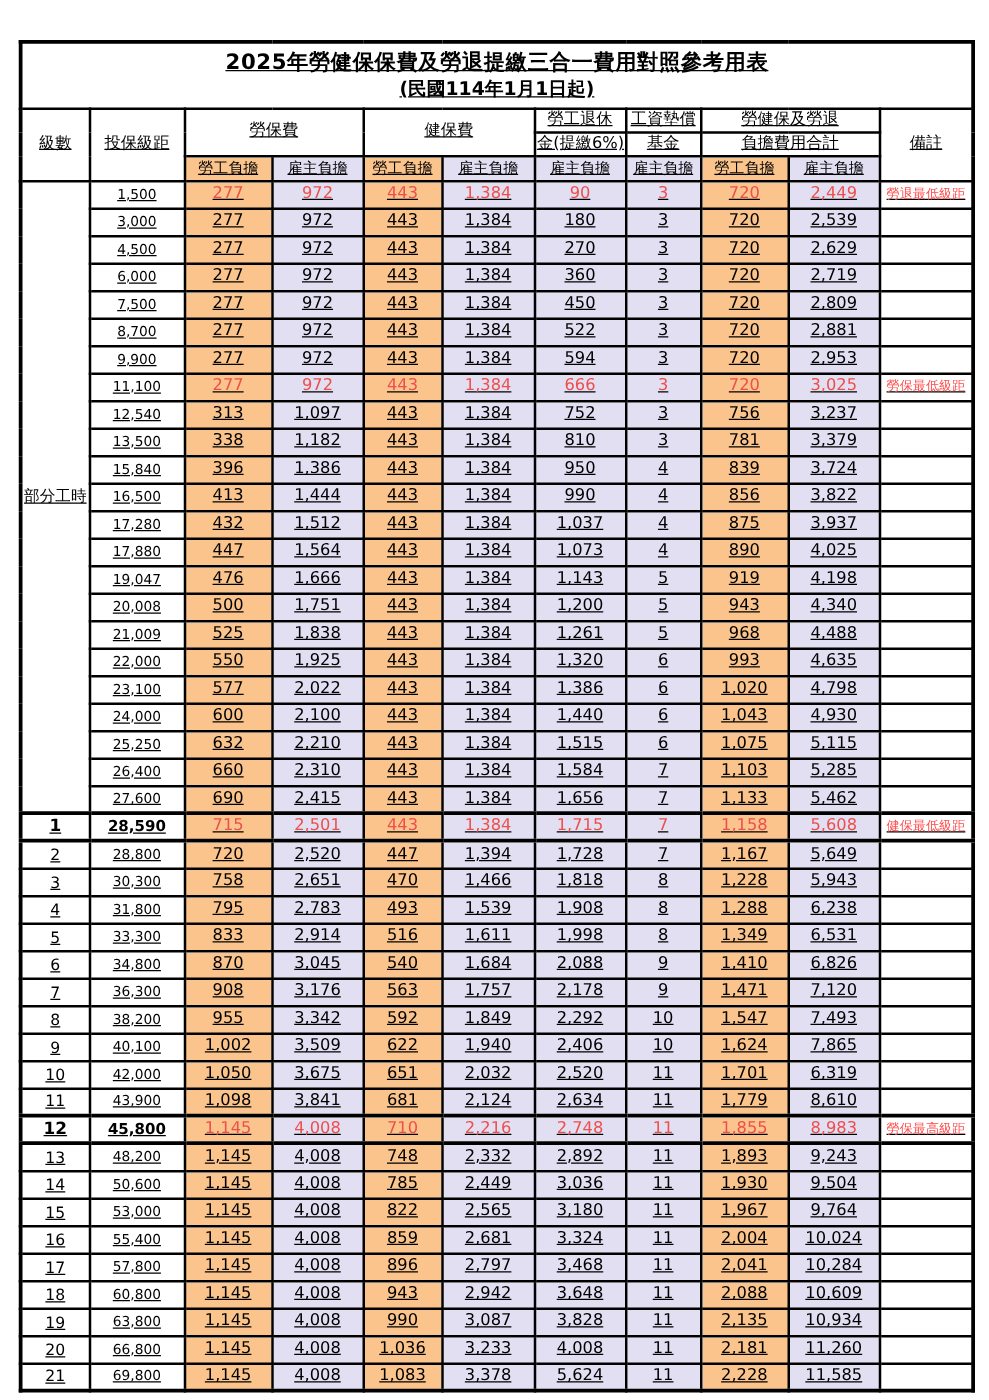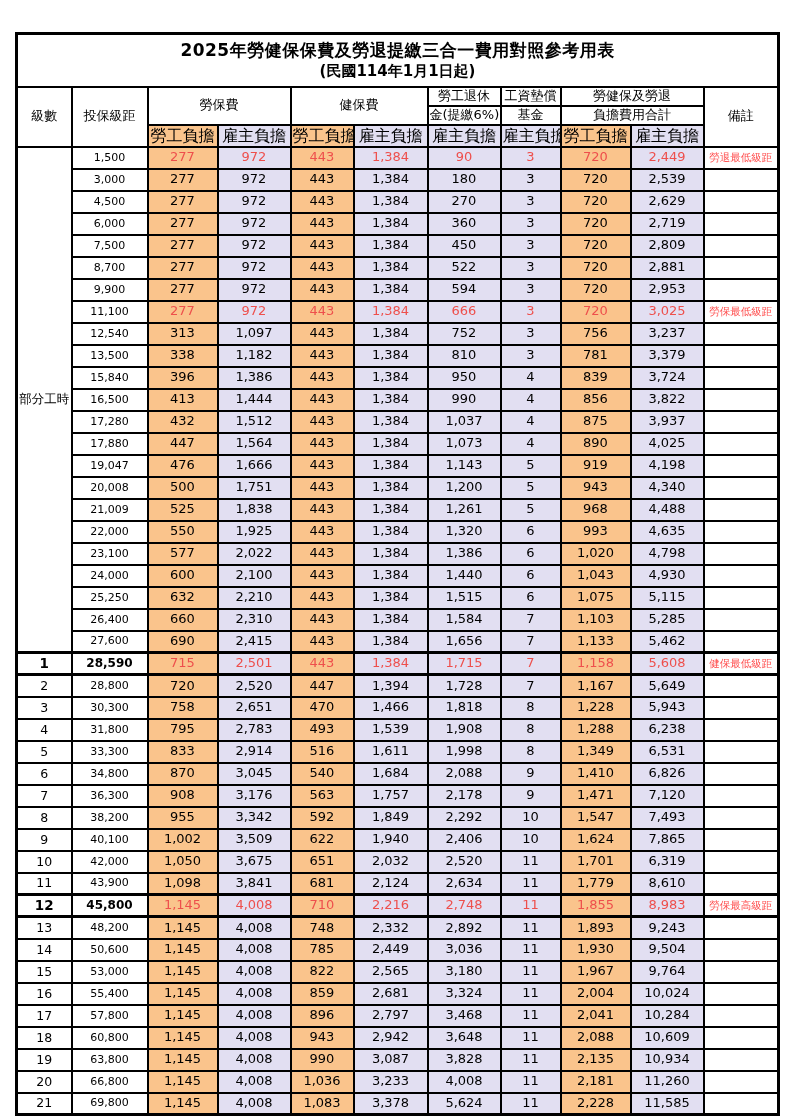--- a/index.html
+++ b/index.html
@@ -5,21 +5,21 @@
   * { box-sizing: border-box; }
   html, body {
     margin: 0; padding: 0;
     width: 791px; height: 1120px;
     background: #ffffff;
     font-family: "DejaVu Sans", "Liberation Sans", sans-serif;
     color: #000;
   }
   .sheet {
     position: absolute;
-    left: 15px; top: 32px;
+    left: 15px; top: 32px; text-decoration: underline;
   }
   table {
     border-collapse: collapse;
     table-layout: fixed;
     width: 762px;
     border: 3px solid #000;
   }
   td {
     border: 2px solid #000;
     padding: 0 1px;
@@ -29,21 +29,21 @@
     overflow: hidden;
     font-size: 13px;
     line-height: 1.25;
   }
   
   .title-cell { height: 53px; padding: 2px 0; }
   .title-line1 { font-size: 17px; font-weight: bold; letter-spacing: 0.5px; }
   .title-line2 { font-size: 15px; font-weight: bold; margin-top: 1px; }
   
   .h-row td { height: 19px; font-size: 13px; }
-  .sub-row td { height: 20px; font-size: 16px; margin-left: 24px; }
+  .sub-row td { height: 20px; font-size: 12px; margin-left: 24px; }
   .bg-emp { background: #FAC48C; }
   .bg-er  { background: #E2DFF2; }
   
   .data-row td { height: 22px; }
   .c-level   { font-size: 12.5px; }
   .c-bracket { font-size: 11px; }
   .c-remark  { font-size: 10.5px; color: #FF4D4D; padding: 0; }
   .red-row .bg-emp, .red-row .bg-er { color: #EE4F4C; }
   .emph-row td { border-top-width: 3px; border-bottom-width: 3px; }
   .emph-row .c-bracket { font-weight: bold; font-size: 12px; }

